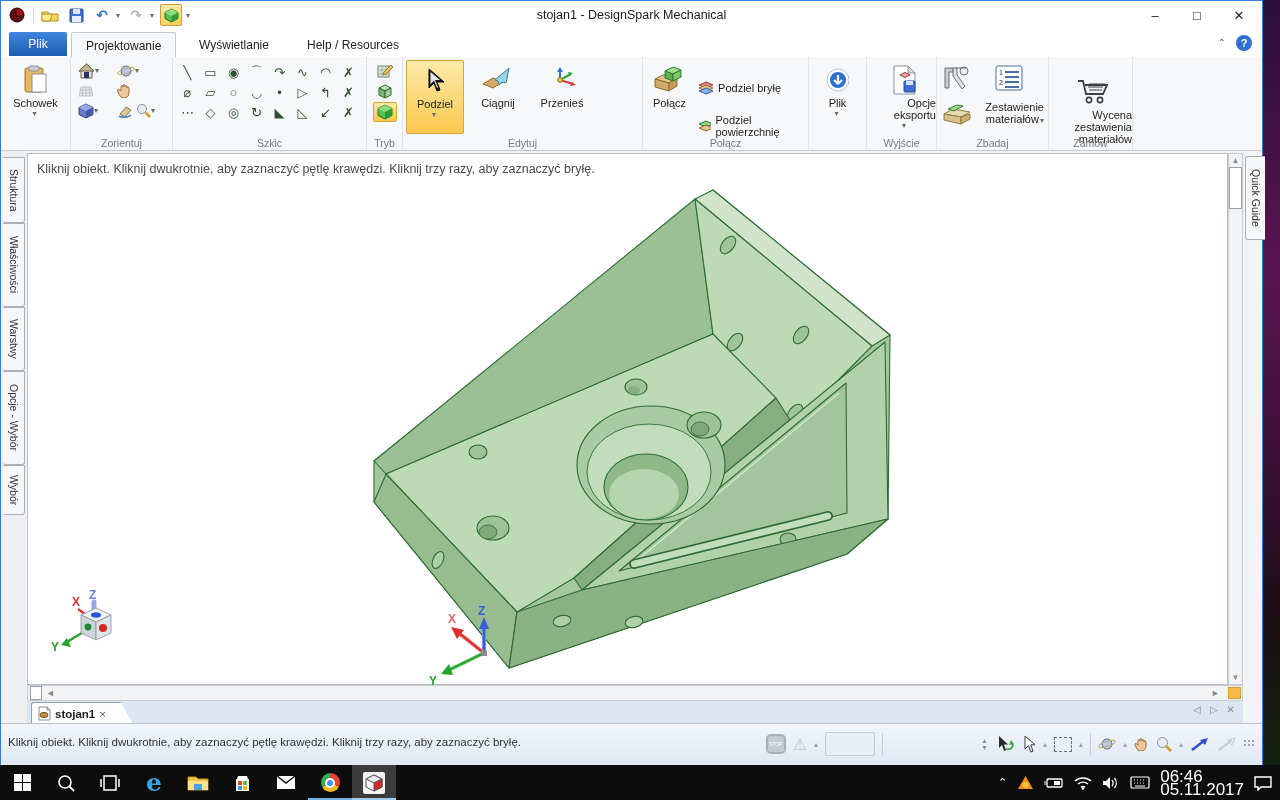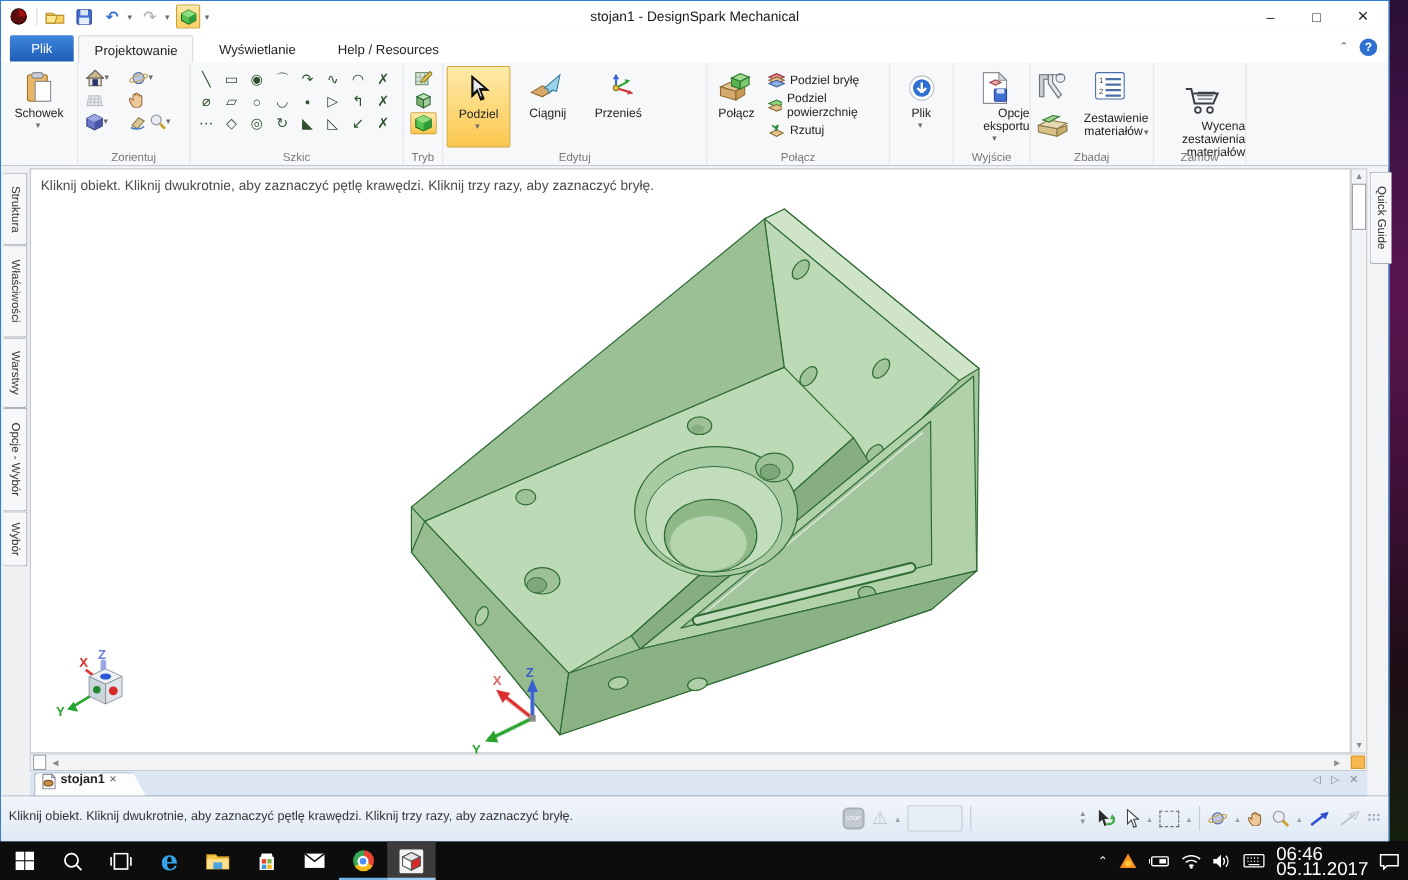--- a/index.html
+++ b/index.html
@@ -32,21 +32,21 @@
   .mtab.active{background:#f7f8f9;border:1px solid #c5cad1;border-bottom:none;border-radius:2px 2px 0 0;}
   
   .ribbon{position:absolute;left:0;top:56px;right:0;height:94px;background:#f7f8f9;
     border-bottom:1px solid #c5cad1;display:flex;box-sizing:border-box;}
   .rgroup{position:relative;border-right:1px solid #e1e4e8;box-sizing:border-box;padding:3px 3px 16px 3px;}
   .glabel{position:absolute;bottom:1px;left:0;right:0;text-align:center;font-size:10.5px;color:#77797c;white-space:nowrap;}
   .bigbtn{display:flex;flex-direction:column;align-items:center;justify-content:flex-start;
     padding:3px 4px;border-radius:2px;font-size:11px;color:#222;text-align:right;}
   .bigbtn .ic{height:34px;display:flex;align-items:center;justify-content:center;}
   .bigbtn.sel{background:linear-gradient(#fdeaa9,#fbc84f);border:1px solid #d8a632;}
-  .smallrow{display:flex;align-items:center;gap:4px;height:21px;font-size:11px;color:#222;padding:0 3px;}
+  .smallrow{display:flex;align-items:center;gap:4px;height:21px;font-size:11px;color:#222;padding:0 3px;margin-top:15px;}
   .szgrid{display:grid;grid-template-columns:repeat(8,23px);grid-auto-rows:20px;margin-top:2px;}
   .szgrid span{display:flex;align-items:center;justify-content:center;font-size:13px;color:#31502f;}
   .zorgrid{display:grid;grid-template-columns:auto auto;gap:1px 8px;padding:1px 4px;}
   .zoritem{display:flex;align-items:center;gap:2px;height:19px;}
   .trybcol{display:flex;flex-direction:column;gap:1px;align-items:center;}
   .trybbtn{width:24px;height:20px;display:flex;align-items:center;justify-content:center;border-radius:2px;}
   .trybbtn.sel{background:linear-gradient(#fdeaa9,#fbc84f);border:1px solid #d8a632;box-sizing:border-box;}
   
   .leftstrip{position:absolute;left:0;top:150px;width:25px;bottom:2px;background:#eef0f2;}
   .vtab{position:absolute;left:2px;width:21px;background:#f6f7f8;border:1px solid #aab0b8;border-left:none;
@@ -60,21 +60,21 @@
   .hint{position:absolute;left:9px;top:8px;font-size:12.5px;color:#4a4a4a;}
   .vscroll{position:absolute;left:1227px;top:152px;width:15px;height:532px;background:#f2f3f5;border:1px solid #c9cdd3;
     box-sizing:border-box;display:flex;flex-direction:column;align-items:center;font-size:8px;color:#8a8a8a;}
   .hscroll{position:absolute;left:26px;top:684px;width:1216px;height:16px;background:#f2f3f5;border:1px solid #c9cdd3;
     box-sizing:border-box;display:flex;align-items:center;font-size:9px;color:#8a8a8a;}
   .hthumb{width:10px;height:12px;background:#fff;border:1px solid #9aa0a8;margin-left:2px;}
   .corner-box{position:absolute;right:1px;top:1px;width:13px;height:12px;background:#f5b94f;border:1px solid #d99b2e;box-sizing:border-box;}
   
   .doctabs{position:absolute;left:26px;top:700px;width:1216px;height:22px;background:#dce6f2;border-bottom:1px solid #9fb4cc;}
   .doctab{position:absolute;left:4px;top:1px;height:21px;padding:0 18px 0 6px;background:#fdfdfd;border:1px solid #8fa3bb;border-bottom:none;
-    border-radius:3px 10px 0 0;display:flex;align-items:flex-start;gap:4px;font-size:11.5px;font-weight:bold;color:#222;
+    border-radius:3px 10px 0 0;display:flex;align-items:center;gap:4px;font-size:11.5px;font-weight:bold;color:#222;
     clip-path:polygon(0 0,88% 0,100% 100%,0 100%);padding-right:26px;}
   .docnav{position:absolute;right:8px;top:3px;display:flex;gap:9px;font-size:10px;color:#7d8b9d;}
   
   .statusbar{position:absolute;left:0;top:722px;right:0;height:41px;background:linear-gradient(#f2f6fb,#dfe8f4);
     border-top:1px solid #b8c4d4;}
   .stmsg{position:absolute;left:7px;top:12px;font-size:11.5px;color:#333;}
   .sticons{position:absolute;right:6px;top:8px;display:flex;align-items:center;gap:7px;color:#9aa0a8;}
   .stsep{width:1px;height:22px;background:#c3cbd6;}
   .stseg{width:48px;height:22px;background:#e9eff7;border:1px solid #c3cbd6;border-radius:2px;}
   .grip{display:grid;grid-template-columns:repeat(3,4px);grid-auto-rows:4px;}

